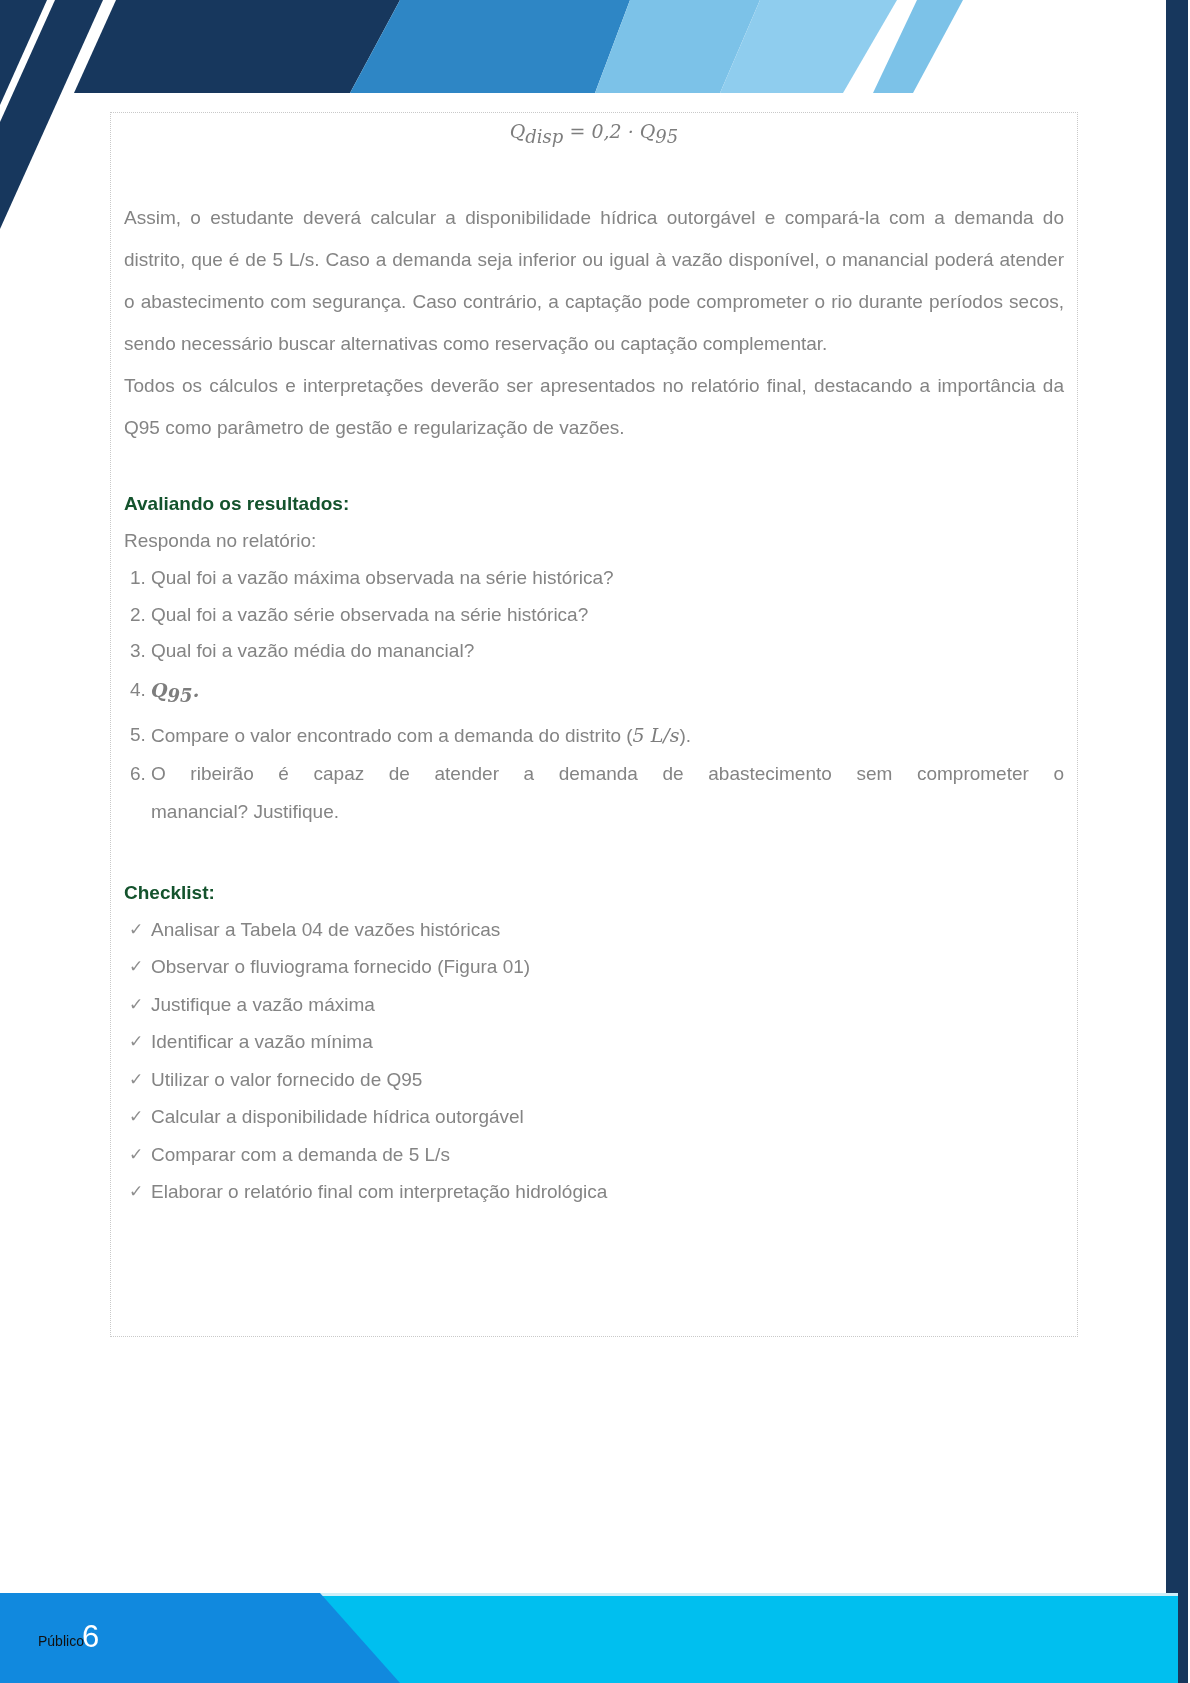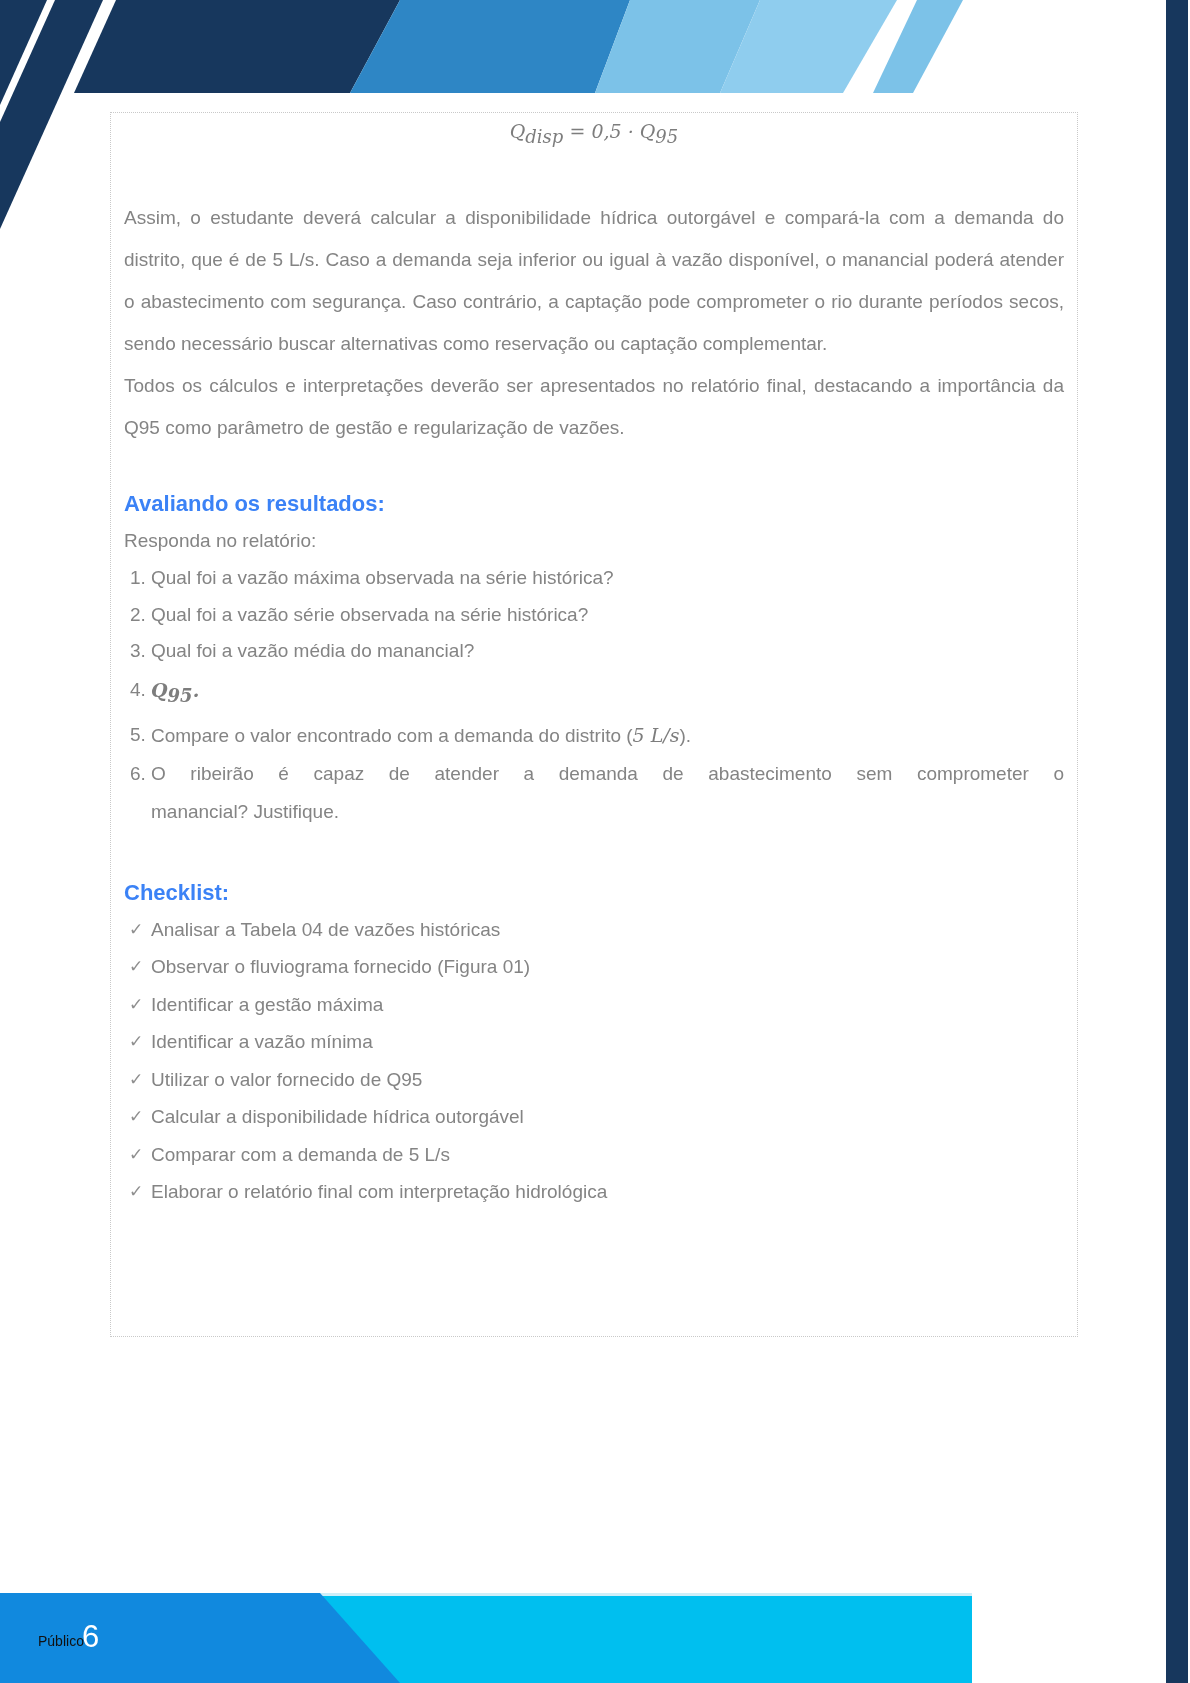--- a/index.html
+++ b/index.html
@@ -24,21 +24,21 @@
   .left-stripes { position:absolute; left:0; top:0; width:130px; height:250px; }
   .left-stripes div { position:absolute; top:0; left:0; width:100%; height:100%; }
   .ls-a { background:#17375D; clip-path:polygon(0 0, 47px 0, 0 105px); }
   .ls-b { background:#17375D; clip-path:polygon(55px 0, 103px 0, 0 229px, 0 122px); }
 
   
   .right-bar { position:absolute; top:0; left:1166px; width:22px; height:1683px; background:#17375D; }
 
   
   .footer-band {
-    position:absolute; left:0; bottom:0; width:972px; height:90px;
+    position:absolute; left:0; bottom:0; width:1178px; height:90px;
     background:#00BFEF;
   }
   .footer-topline { position:absolute; left:0; top:0; width:100%; height:3px; background:#CDEEF8; }
   .footer-blue {
     position:absolute; left:0; top:0; width:420px; height:90px;
     background:#1189DE;
     clip-path:polygon(0 0, 320px 0, 400px 100%, 0 100%);
   }
   .footer-label {
     position:absolute; left:38px; top:40px;
@@ -61,21 +61,21 @@
   }
   .para  { text-align:justify; line-height:42px; margin:0; }
   .para1 { text-align:justify; line-height:37px; margin:0; }
   .formula { text-align:center; line-height:37px; }
   .math  { font-family:"DejaVu Serif", serif; font-style:italic; color:#7d7d7d; }
   .mbold { font-weight:bold; }
   .sub   { font-size:18px; vertical-align:-5px; }
   .gap-p2 { margin-top:42px; }
 
   .sec-title {
-    color:#3b82f6; font-weight:bold; font-size:22px; line-height:37px;
+    color:#14532d; font-weight:bold; font-size:19px; line-height:37px;
   }
   .sec-title.avaliando { margin-top:36px; }
   .sec-title.checklist { margin-top:43px; }
   .responda { line-height:38px; }
 
   .qlist { }
   .q-item { position:relative; padding-left:27px; line-height:36.5px; }
   .q-item .num { position:absolute; left:6px; top:0; }
   .q4 { line-height:40px; }
   .q4 .jline { text-align:justify; text-align-last:justify; }
@@ -101,21 +101,21 @@
   <div class="ls-a"></div>
   <div class="ls-b"></div>
 </div>
 
 <div class="right-bar"></div>
 
 <div class="doc-box">
 
 
   <div class="formula">
-    <span class="math">Q</span><span class="math sub">disp</span><span class="math"> = 0,5 · </span><span class="math">Q</span><span class="math sub">95</span>
+    <span class="math">Q</span><span class="math sub">disp</span><span class="math"> = 0,2 · </span><span class="math">Q</span><span class="math sub">95</span>
   </div>
 
   <p class="para gap-p2">Assim, o estudante deverá calcular a disponibilidade hídrica outorgável e compará-la com a demanda do distrito, que é de 5 L/s. Caso a demanda seja inferior ou igual à vazão disponível, o manancial poderá atender o abastecimento com segurança. Caso contrário, a captação pode comprometer o rio durante períodos secos, sendo necessário buscar alternativas como reservação ou captação complementar.</p>
 
   <p class="para">Todos os cálculos e interpretações deverão ser apresentados no relatório final, destacando a importância da Q95 como parâmetro de gestão e regularização de vazões.</p>
 
   <div class="sec-title avaliando">Avaliando os resultados:</div>
 
   <div class="responda">Responda no relatório:</div>
 
@@ -162,21 +162,21 @@
     <div class="chk-row">
       <span class="chk-mark">✓</span>
       <span>Analisar a Tabela 04 de vazões históricas</span>
     </div>
     <div class="chk-row">
       <span class="chk-mark">✓</span>
       <span>Observar o fluviograma fornecido (Figura 01)</span>
     </div>
     <div class="chk-row">
       <span class="chk-mark">✓</span>
-      <span>Identificar a gestão máxima</span>
+      <span>Justifique a vazão máxima</span>
     </div>
     <div class="chk-row">
       <span class="chk-mark">✓</span>
       <span>Identificar a vazão mínima</span>
     </div>
     <div class="chk-row">
       <span class="chk-mark">✓</span>
       <span>Utilizar o valor fornecido de Q95</span>
     </div>
     <div class="chk-row">

